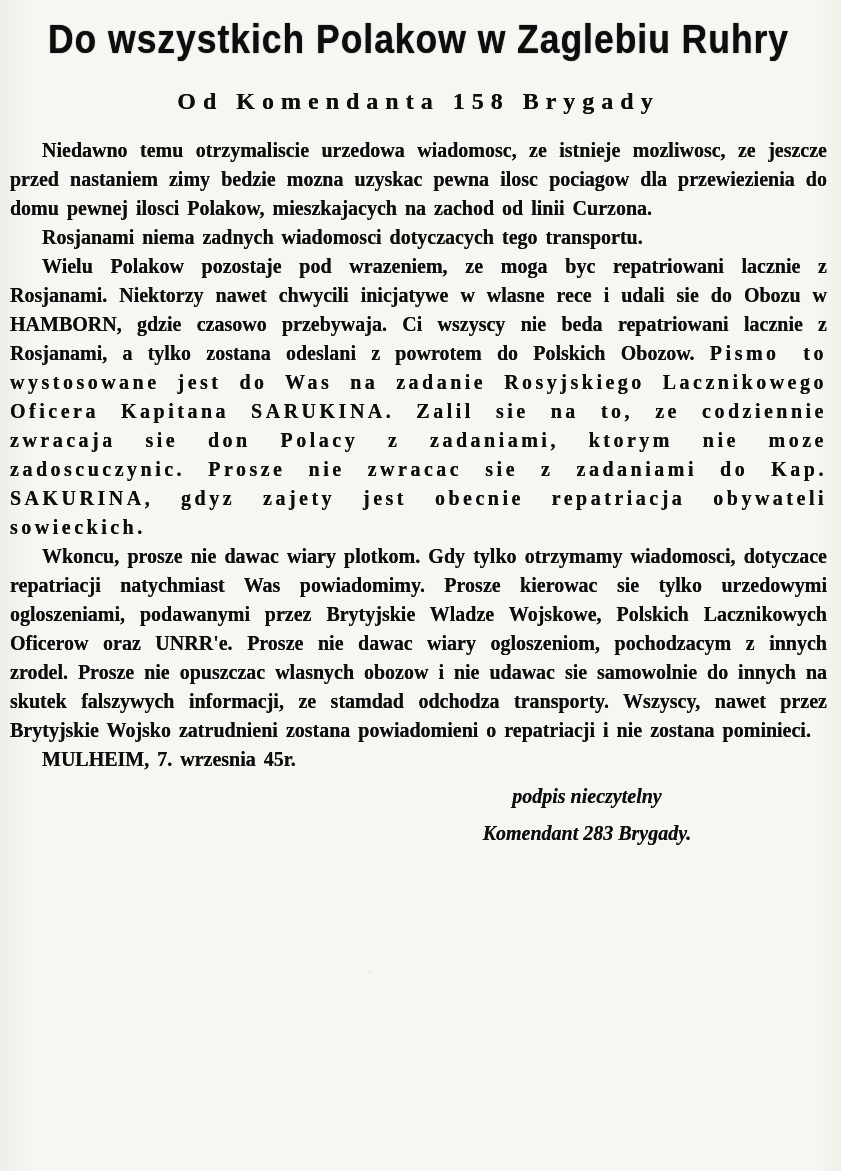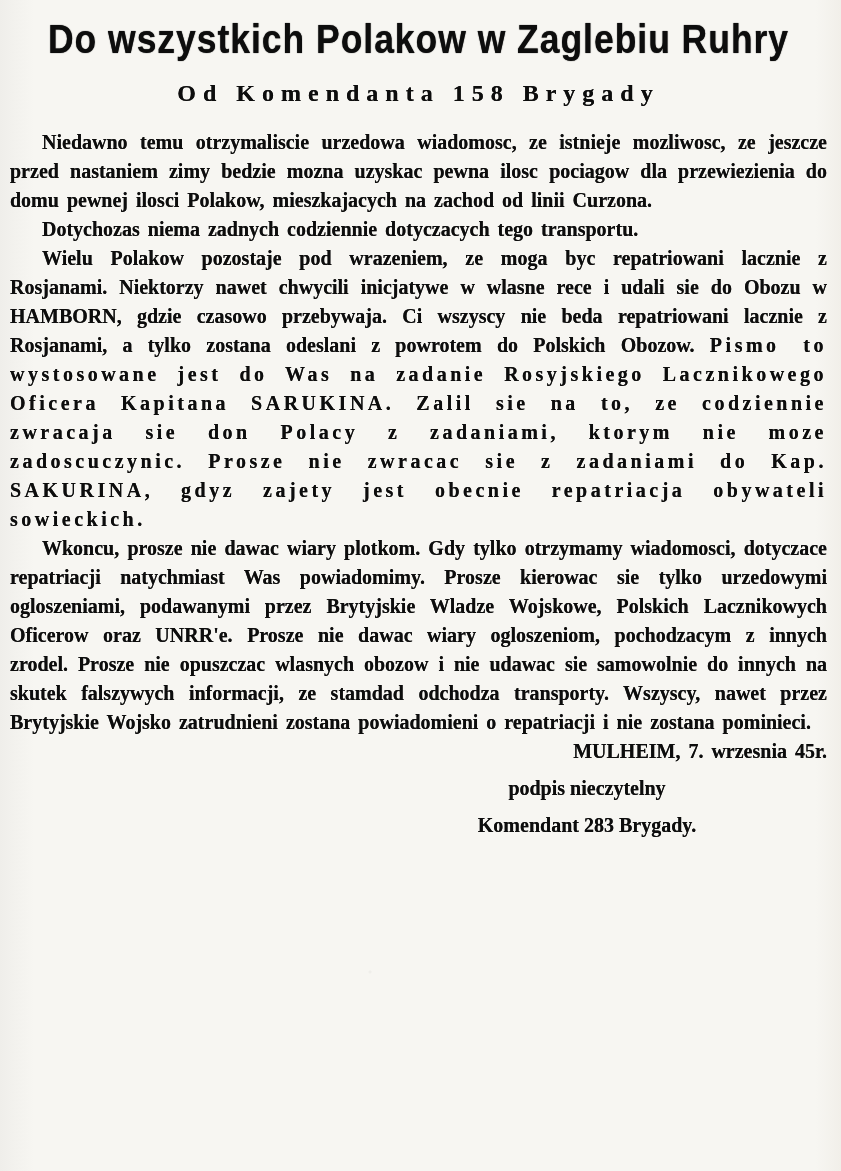--- a/index.html
+++ b/index.html
@@ -28,21 +28,21 @@
     text-align: center;
     font-family: "Liberation Sans", "DejaVu Sans", sans-serif;
     font-weight: 700;
     font-size: 37px;
     letter-spacing: 1px;
     transform: scale(0.96, 1.12);
     transform-origin: center top;
     text-shadow: 0 0 1px rgba(0,0,0,0.85);
   }
   .subtitle {
-    margin: 22px 0 0 0;
+    margin: 30px 0 0 0;
     text-align: center;
     font-weight: 700;
     font-size: 24px;
     letter-spacing: 7px;
     text-shadow: 0 0 0.6px rgba(0,0,0,0.8);
   }
   .body-text {
     margin-top: 21px;
     font-weight: 700;
     font-size: 20px;
@@ -55,42 +55,43 @@
     text-indent: 32px;
     word-spacing: 3px;
   }
   .para .spaced {
     letter-spacing: 3.5px;
     word-spacing: 8px;
   }
   .dateline {
     margin: 0;
     text-indent: 32px;
-    text-align: right;
+    text-align: left;
   }
   .signature {
     width: 360px;
     margin: 6px 60px 0 auto;
     text-align: center;
   }
   .signature p {
     margin: 8px;
     line-height: 29px;
+    font-style: italic;
   }
 </style>
 </head>
 <body>
 
 <div class="page">
   <h1 class="title">Do wszystkich Polakow w Zaglebiu Ruhry</h1>
   <h2 class="subtitle">Od Komendanta 158 Brygady</h2>
 
   <div class="body-text">
     <p class="para"><span>Niedawno temu otrzymaliscie urzedowa wiadomosc, ze istnieje mozliwosc, ze jeszcze przed nastaniem zimy bedzie mozna uzyskac pewna ilosc pociagow dla przewiezienia do domu pewnej ilosci Polakow, mieszkajacych na zachod od linii Curzona.</span></p>
-    <p class="para"><span>Dotychozas niema zadnych codziennie dotyczacych tego transportu.</span></p>
+    <p class="para"><span>Rosjanami niema zadnych wiadomosci dotyczacych tego transportu.</span></p>
     <p class="para"><span>Wielu Polakow pozostaje pod wrazeniem, ze moga byc repatriowani lacznie z Rosjanami. Niektorzy nawet chwycili inicjatywe w wlasne rece i udali sie do Obozu w HAMBORN, gdzie czasowo przebywaja. Ci wszyscy nie beda repatriowani lacznie z Rosjanami, a tylko zostana odeslani z powrotem do Polskich Obozow. </span><span class="spaced">Pismo to wystosowane jest do Was na zadanie Rosyjskiego Lacznikowego Oficera Kapitana SARUKINA. Zalil sie na to, ze codziennie zwracaja sie don Polacy z zadaniami, ktorym nie moze zadoscuczynic. Prosze nie zwracac sie z zadaniami do Kap. SAKURINA, gdyz zajety jest obecnie repatriacja obywateli sowieckich.</span></p>
     <p class="para"><span>Wkoncu, prosze nie dawac wiary plotkom. Gdy tylko otrzymamy wiadomosci, dotyczace repatriacji natychmiast Was powiadomimy. Prosze kierowac sie tylko urzedowymi ogloszeniami, podawanymi przez Brytyjskie Wladze Wojskowe, Polskich Lacznikowych Oficerow oraz UNRR'e. Prosze nie dawac wiary ogloszeniom, pochodzacym z innych zrodel. Prosze nie opuszczac wlasnych obozow i nie udawac sie samowolnie do innych na skutek falszywych informacji, ze stamdad odchodza transporty. Wszyscy, nawet przez Brytyjskie Wojsko zatrudnieni zostana powiadomieni o repatriacji i nie zostana pominieci.</span></p>
 
     <p class="para dateline">MULHEIM, 7. wrzesnia 45r.</p>
 
     <div class="signature">
       <p>podpis nieczytelny</p>
       <p>Komendant 283 Brygady.</p>
     </div>
   </div>

